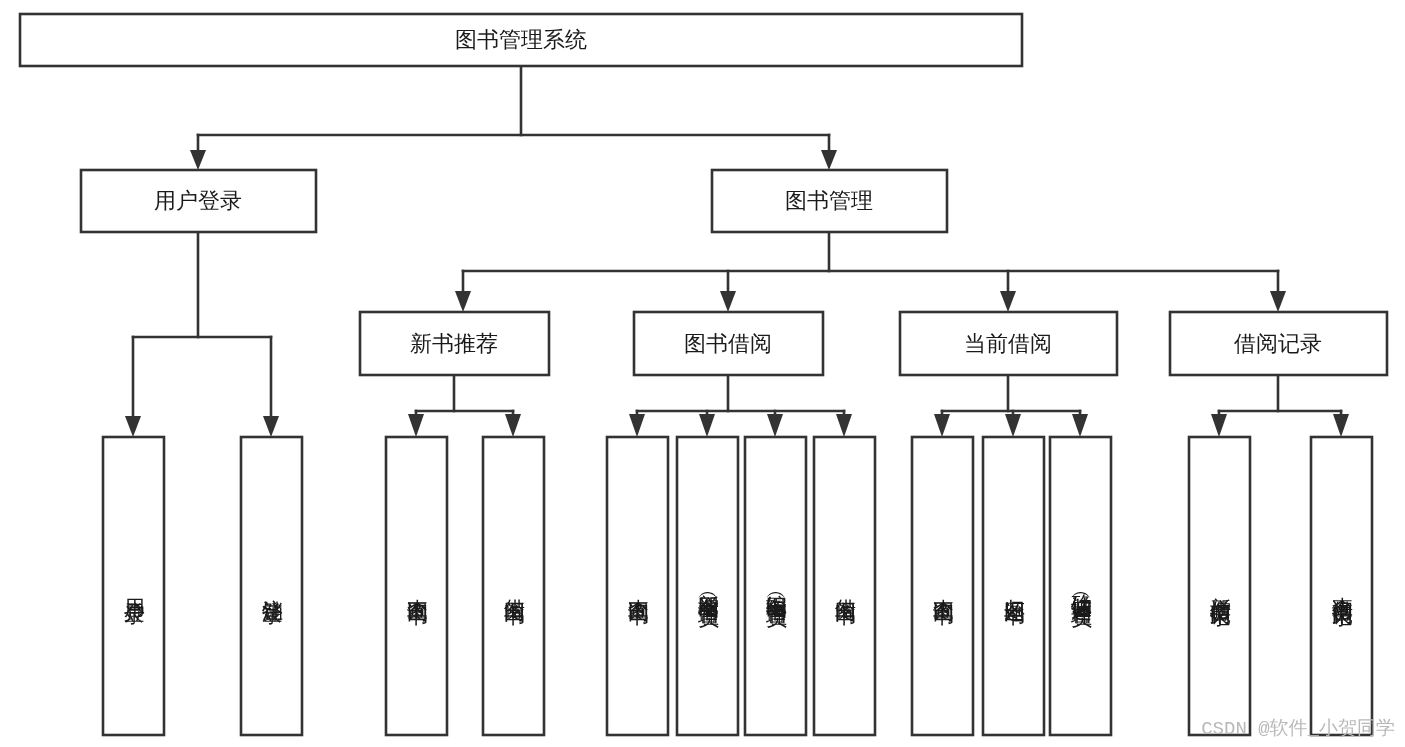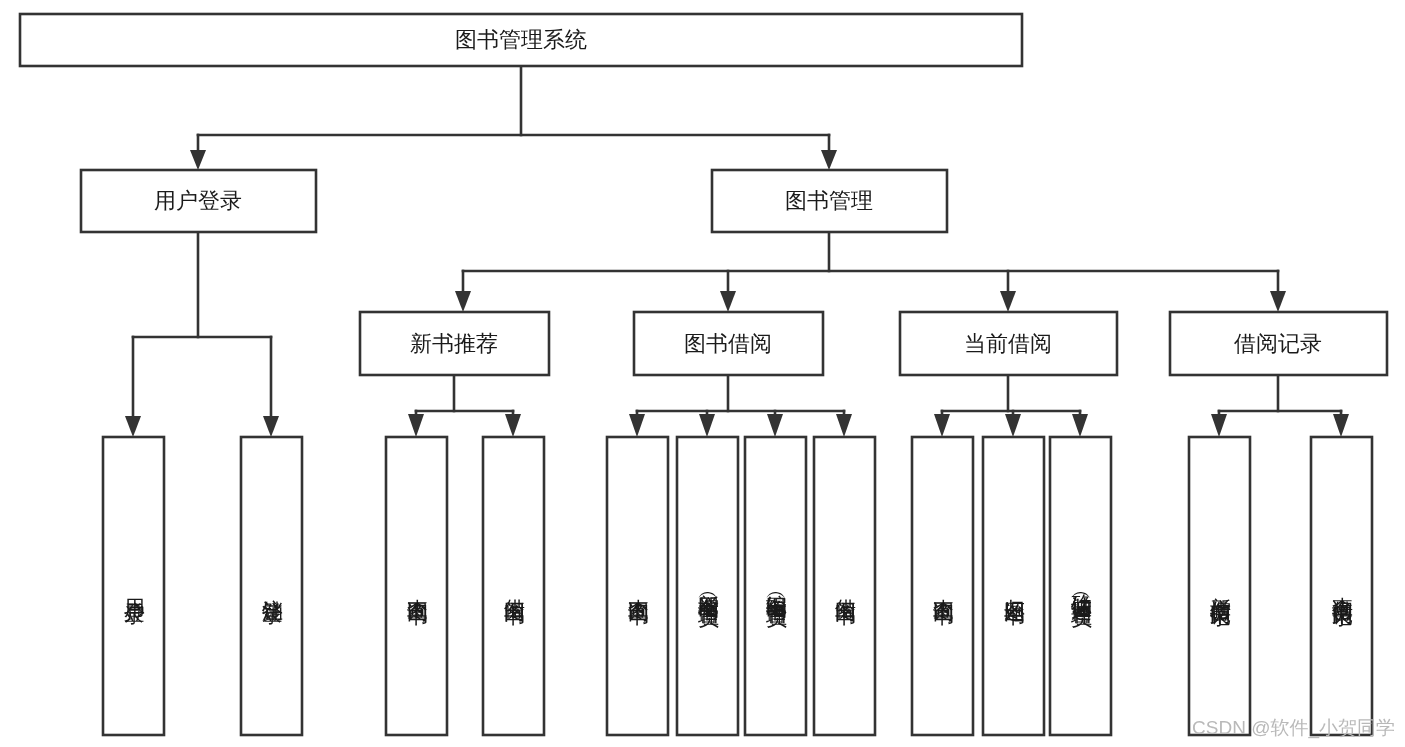--- a/index.html
+++ b/index.html
@@ -55,21 +55,21 @@
     writing-mode: vertical-rl;
     text-orientation: upright;
     letter-spacing: 2px;
     dominant-baseline: middle;
     text-anchor: middle;
   }
   .watermark {
     position: absolute;
     right: 10px;
     bottom: 6px;
-    font-family: Liberation Sans, sans-serif;
+    font-family: Liberation Mono, monospace;
     font-size: 19px;
     color: #b9b9b9;
     white-space: nowrap;
     user-select: none;
     pointer-events: none;
   }
 </style>
 </head>
 <body>
 

